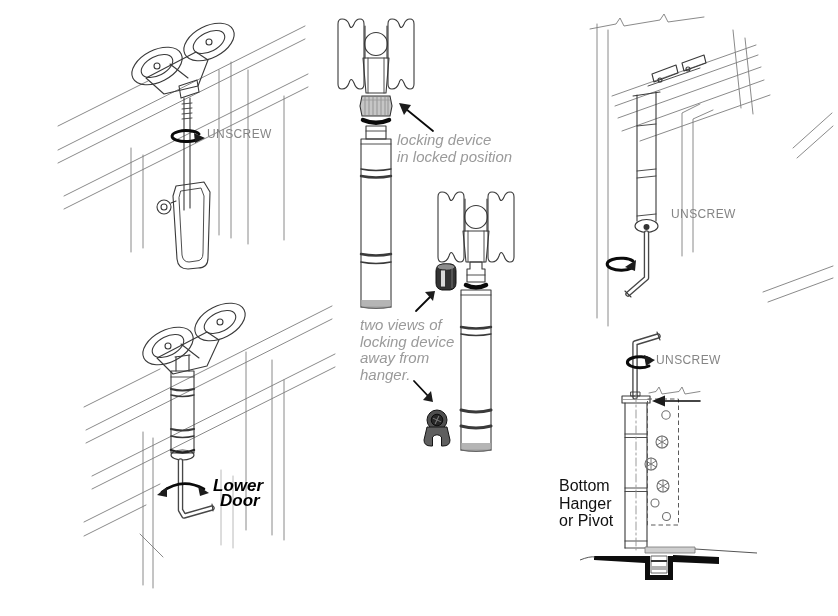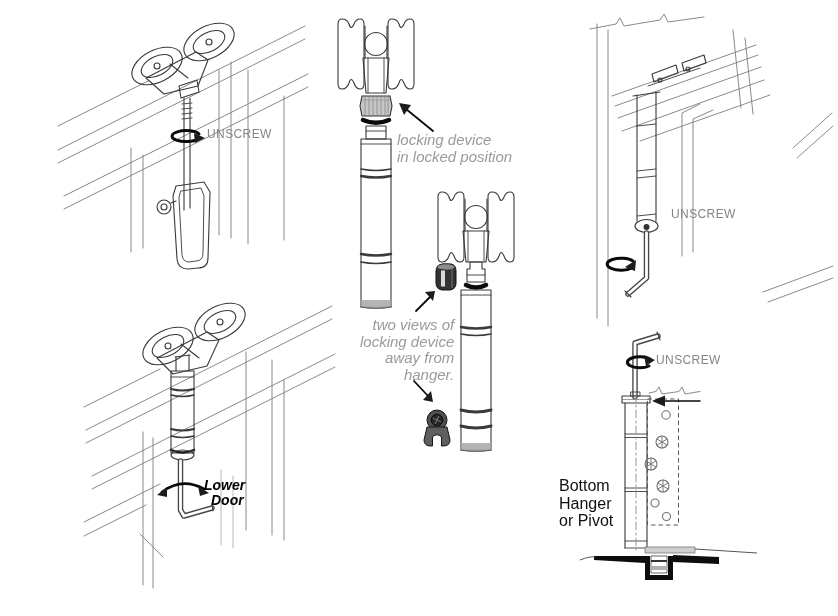--- a/index.html
+++ b/index.html
@@ -12,22 +12,22 @@
   .blk{fill:none;stroke:#0a0a0a;stroke-linecap:round;}
   .arrow-fill{fill:#1c1c1c;stroke:none;}
   .dashed{fill:none;stroke:#5a5a5a;stroke-width:1;stroke-dasharray:4.5 3;}
   .hole{fill:none;stroke:#6f6f6f;stroke-width:1.1;}
   .ast{fill:none;stroke:#7a7a7a;stroke-width:1;}
   .keycore{fill:none;stroke:#ffffff;stroke-width:2.8;stroke-linecap:round;stroke-linejoin:round;}
   .keyout{fill:none;stroke:#474747;stroke-width:5.5;stroke-linecap:round;stroke-linejoin:round;}
   .lbl{position:absolute;white-space:nowrap;}
   .unscrew{font-size:12px;letter-spacing:0.4px;color:var(--unscrew-gray,#858585);}
   .caption{font-style:italic;font-size:15px;line-height:17px;color:var(--caption-gray,#9a9a9a);}
-  .caption-t{line-height:16.5px;text-align:right;}
-  .lower-door{font-size:14px;font-weight:bold;font-style:italic;line-height:15px;color:#000;}
+  .caption-t{line-height:16.5px;}
+  .lower-door{font-size:17px;font-weight:bold;font-style:italic;line-height:15px;color:#000;margin-left:9px;}
   .side-label{font-size:16px;line-height:17.5px;color:var(--text-black,#101010);}
   .sill{font-size:14px;letter-spacing:0.8px;color:var(--text-black,#101010);margin-top:48px;}
 </style>
 </head>
 <body>
 
 <div class="stage">
 
 <svg class="art" width="838" height="616" viewBox="0 0 838 616">
 

